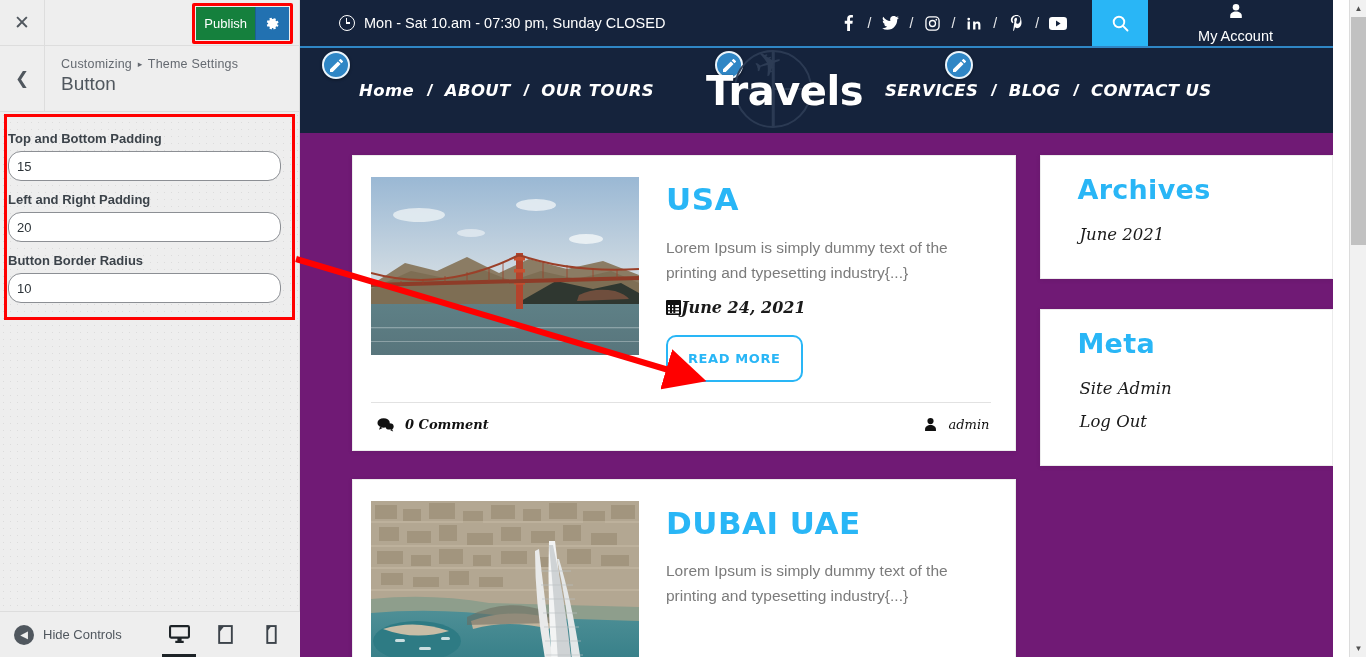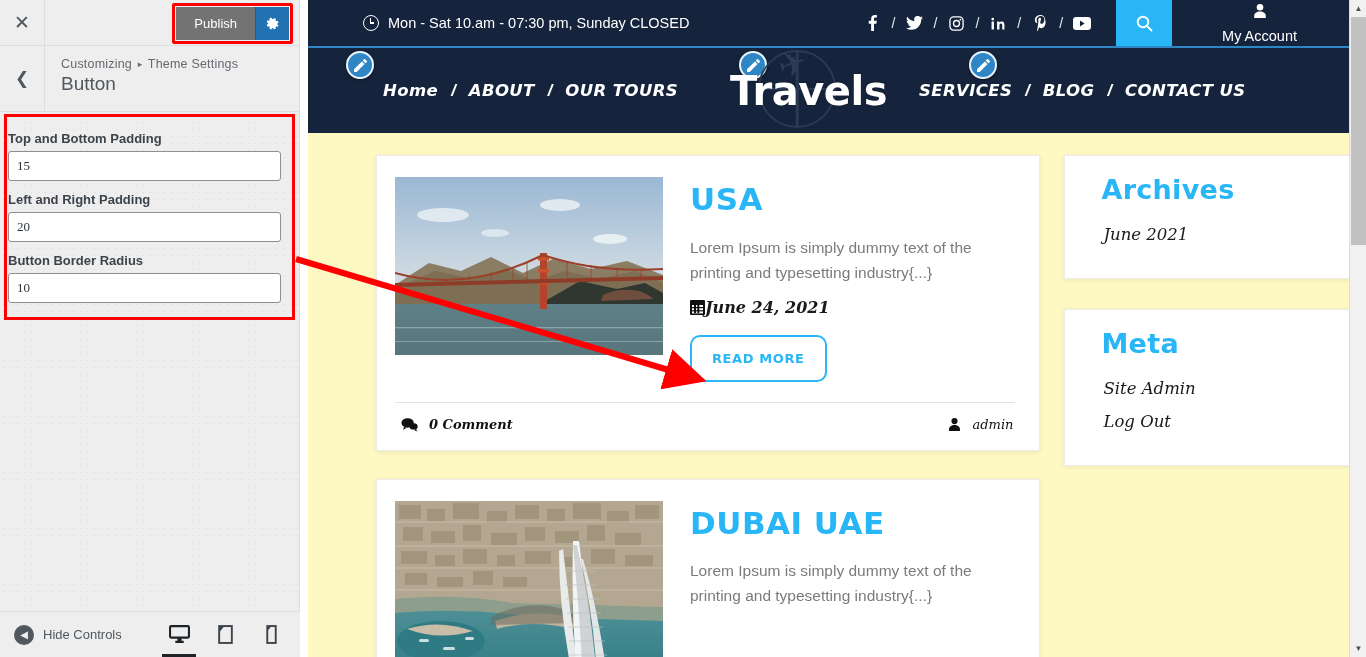--- a/index.html
+++ b/index.html
@@ -37,25 +37,25 @@
     cursor: pointer;
   }
   .publish-wrap {
     position: absolute; right: 6px; top: 3px;
     display: flex;
     border: 3px solid #ff0000;
     border-radius: 2px;
     padding: 1px;
   }
   .publish-btn {
-    background: #737373;
+    background: #15803d;
     color: #fff;
     font-size: 13px;
     height: 33px;
-    padding: 0 18px;
+    padding: 0 8px;
     display: flex; align-items: center;
     border: none;
     cursor: pointer;
     font-family: "Liberation Sans", sans-serif;
   }
   .publish-gear {
     background: #2271b1;
     color: #fff;
     width: 34px; height: 33px;
     display: flex; align-items: center; justify-content: center;
@@ -88,26 +88,26 @@
     padding: 9px 11px 14px 1px;
   }
   .field-label {
     font-size: 13px; font-weight: bold; color: #3c434a;
     margin: 5px 0 5px 0;
   }
   .field-input {
     width: 100%;
     height: 30px;
     border: 1px solid #8c8f94;
-    border-radius: 3px;
+    border-radius: 13px;
     background: #fff;
     font-size: 13px;
     color: #2c3338;
     padding: 0 8px;
-    font-family: Liberation Serif, serif;
+    font-family: Liberation Sans, sans-serif;
     outline: none;
   }
   .field-group + .field-group { margin-top: 11px; }
 
   .cust-footer {
     position: absolute; left: 0; bottom: 0;
     width: 300px; height: 46px;
     background: #eeeeee;
     border-top: 1px solid #ddd;
     display: flex; align-items: center;
@@ -132,23 +132,23 @@
     display: flex; align-items: center; justify-content: center;
     color: #3c434a; cursor: pointer; position: relative;
   }
   .device-btn.active::after {
     content: ""; position: absolute; bottom: -8px; left: -4px;
     width: 34px; height: 4px; background: #1d2327;
   }
 
   
   .preview {
-    position: absolute; left: 308px; top: 0;
+    position: absolute; left: 284px; top: 0;
     width: 1049px; height: 657px;
-    background: #fef9c3;
+    background: #701a75;
     overflow: hidden;
   }
 
   
   .topbar {
     height: 46px;
     background: #15233c;
     display: flex; align-items: center;
     color: #fff;
   }
@@ -203,21 +203,21 @@
     height: 87px;
     background: #15233c;
     border-top: 2px solid #2f86c5;
     display: flex; align-items: center;
     position: relative;
   }
   .nav-left, .nav-right {
     display: flex; align-items: flex-start; gap: 4px;
   }
   .nav-left { margin-left: 75px; }
-  .nav-right { margin-left: 32px; }
+  .nav-right { margin-left: 22px; }
   .nav-link {
     color: #fff;
     font-family: "DejaVu Sans", sans-serif;
     font-weight: bold;
     font-style: italic;
     font-size: 16.5px;
     letter-spacing: .4px;
     cursor: pointer;
     white-space: nowrap;
   }

